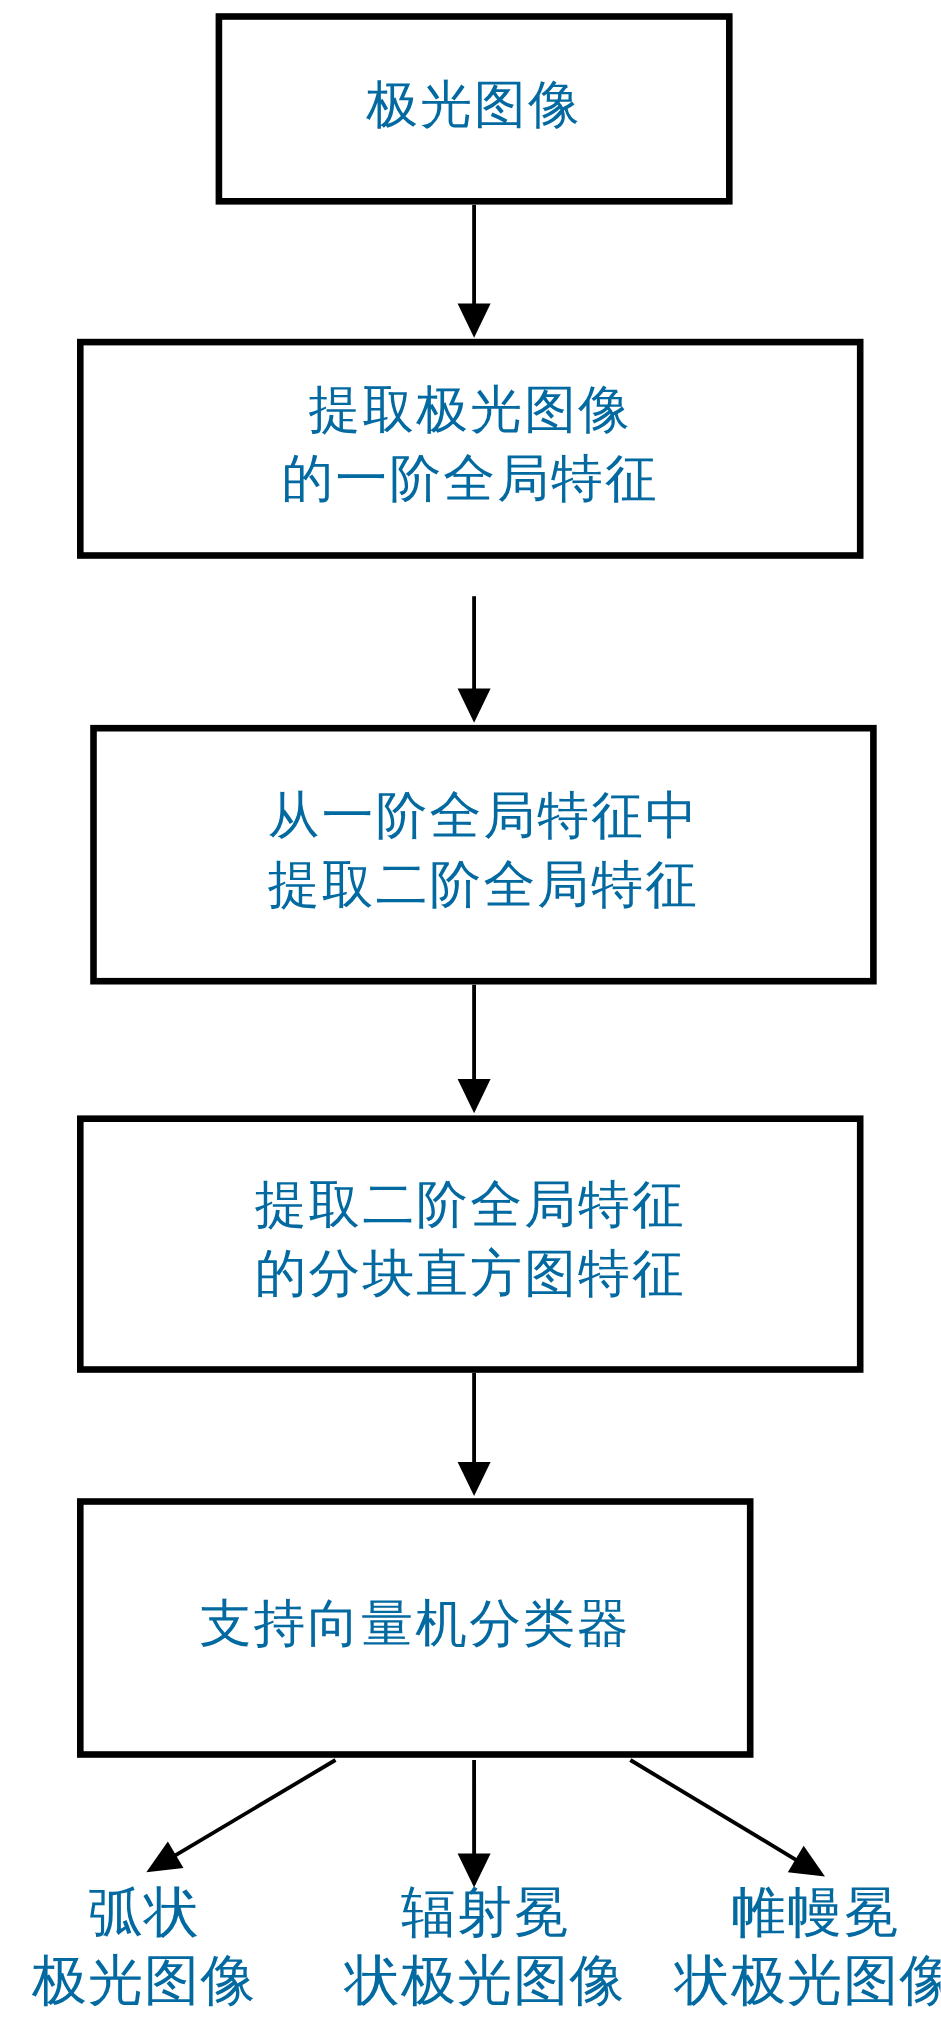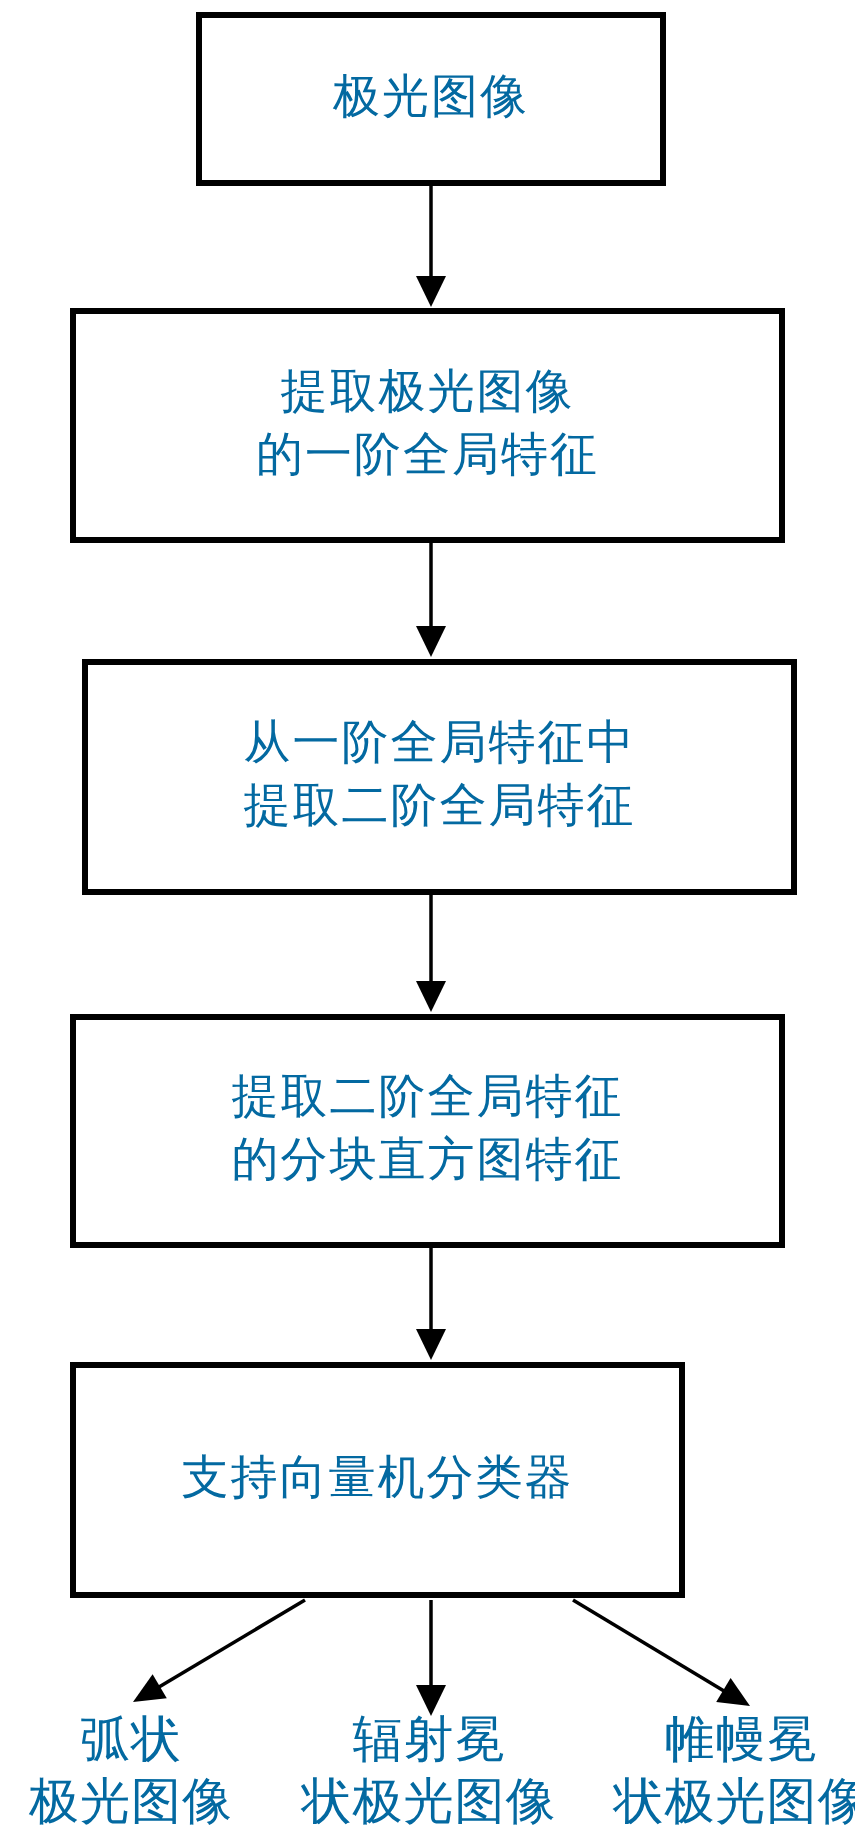--- a/index.html
+++ b/index.html
@@ -21,36 +21,36 @@
     display: flex;
     align-items: center;
     justify-content: center;
     text-align: center;
     font-size: 47px;
     line-height: 63px;
     letter-spacing: 2px;
     white-space: pre-line;
   }
   .box-1 { left: 173px; top: 12px;   width: 470px; height: 174px; }
-  .box-2 { left: 47px;  top: 308px;  width: 715px; height: 235px; }
+  .box-2 { left: 47px;  top: 308px;  width: 715px; height: 200px; }
   .box-3 { left: 59px;  top: 659px;  width: 715px; height: 236px; }
   .box-4 { left: 47px;  top: 1014px; width: 715px; height: 234px; }
   .box-5 { left: 47px;  top: 1362px; width: 615px; height: 236px; }
   .olabel {
     position: absolute;
     top: 1712px;
     width: 280px;
     text-align: center;
     font-size: 50px;
     line-height: 62px;
     letter-spacing: 1px;
     white-space: pre-line;
   }
   .olabel-1 { left: -32px; }
-  .olabel-2 { left: 266px; }
+  .olabel-2 { left: 278px; }
   .olabel-3 { left: 578px; }
   svg.arrows {
     position: absolute;
     left: 0; top: 0;
     width: 855px; height: 1844px;
     pointer-events: none;
   }
   svg.arrows line { stroke: #000000; stroke-width: 3.5px; }
   svg.arrows polygon { fill: #000000; stroke: none; }
 </style>

